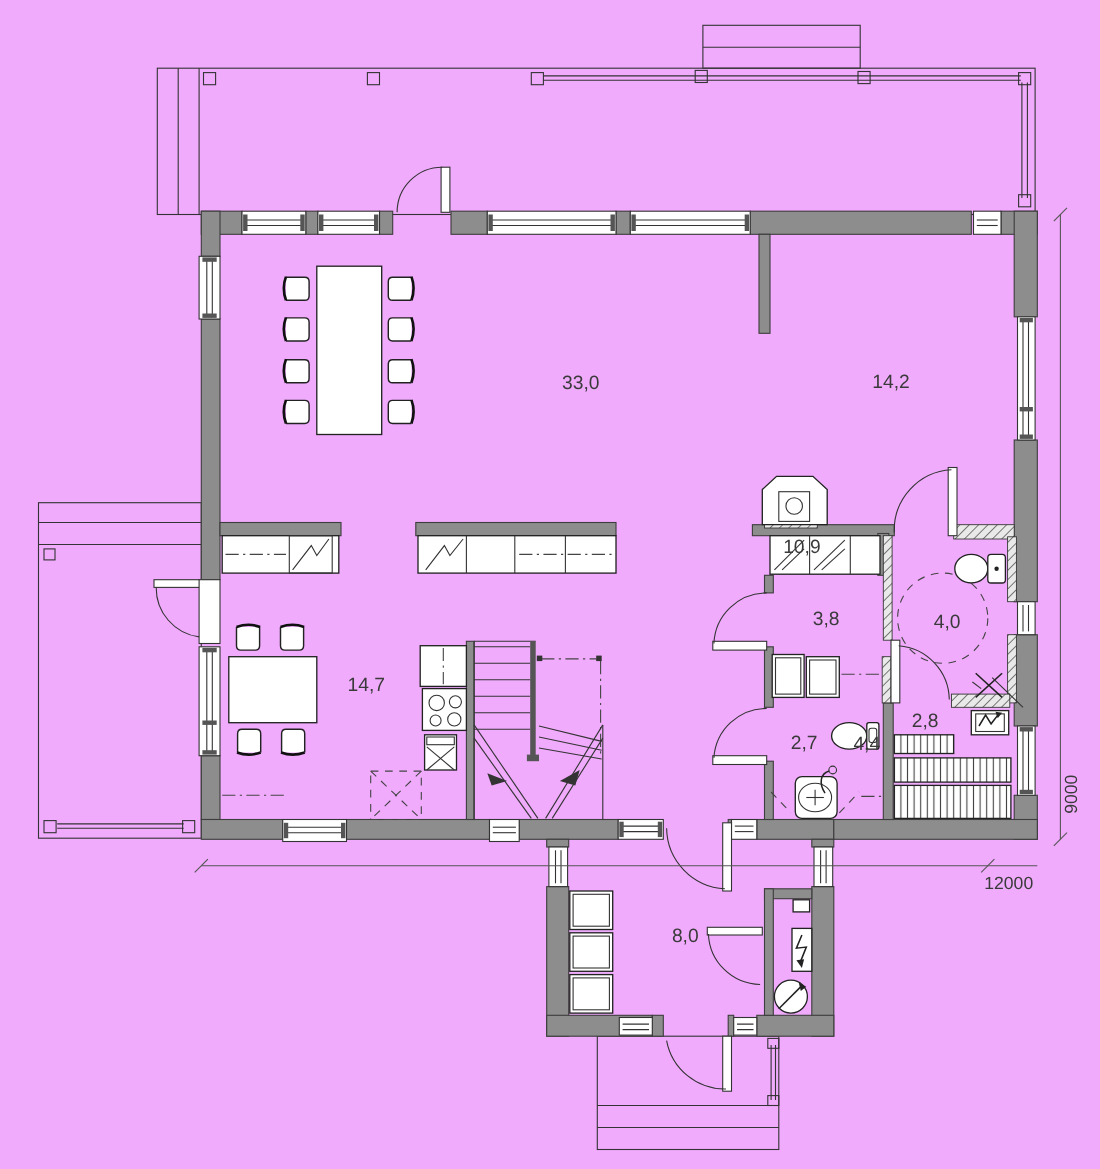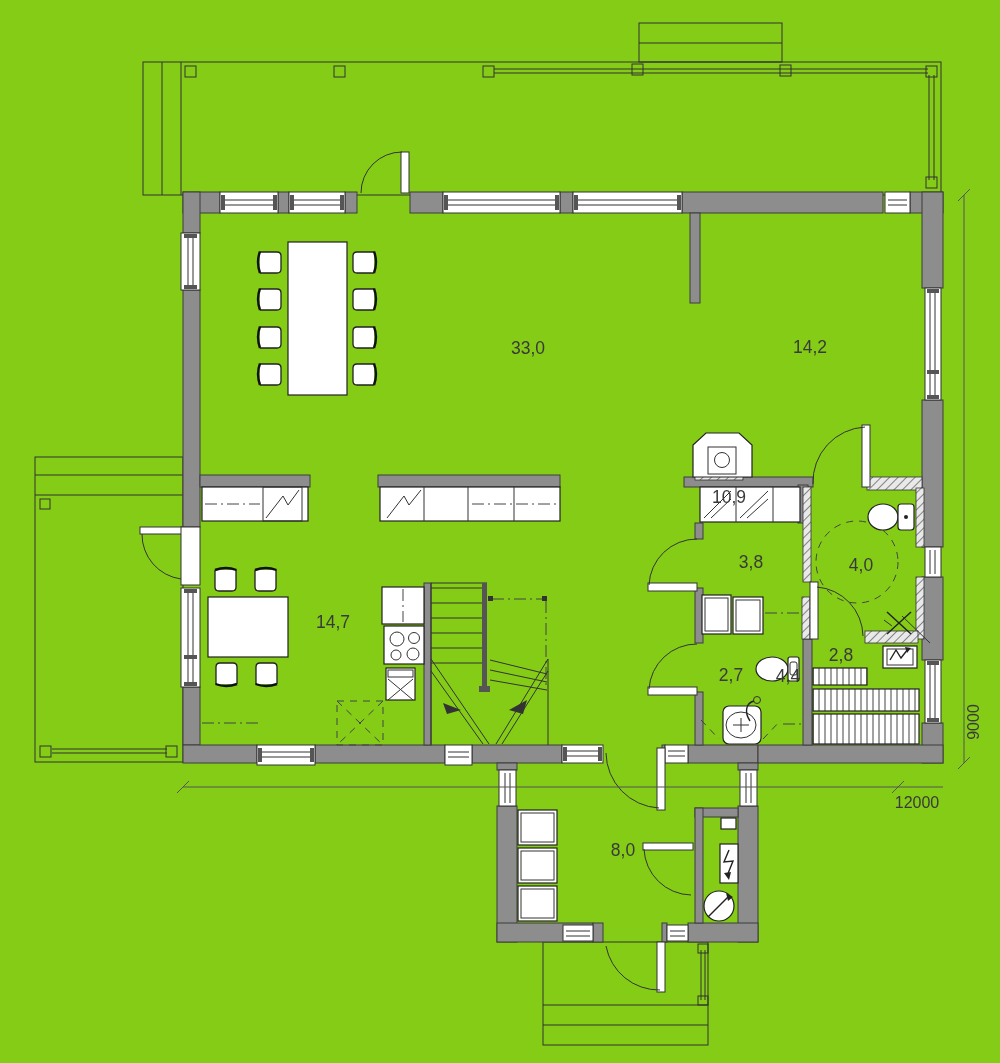--- a/index.html
+++ b/index.html
@@ -1,16 +1,16 @@
 <!DOCTYPE html>
 <html><head>
 <meta charset="utf-8">
 <style>
   html,body{margin:0;padding:0;background:#fff;}
-  .page{position:relative;width:1000px;height:1063px;background:#84cc16;overflow:hidden;
+  .page{position:relative;width:1000px;height:1063px;background:#f0abfc;overflow:hidden;
         font-family:"Liberation Sans", sans-serif;}
   svg{display:block}
   .wl{fill:#8d8d8d;stroke:#3d3d3d;stroke-width:1;}
   .wn{fill:#ffffff;stroke:#333;stroke-width:1;}
   .gl{stroke:#333;stroke-width:1;}
   .cap{fill:#555;}
   .th{stroke:#333;stroke-width:1;fill:none;}
   .th2{stroke:#222;stroke-width:1.4;fill:none;}
   .furn{fill:#fff;stroke:#222;stroke-width:1.2;}
   .dash{stroke:#444;stroke-width:1;fill:none;stroke-dasharray:7 6;}

